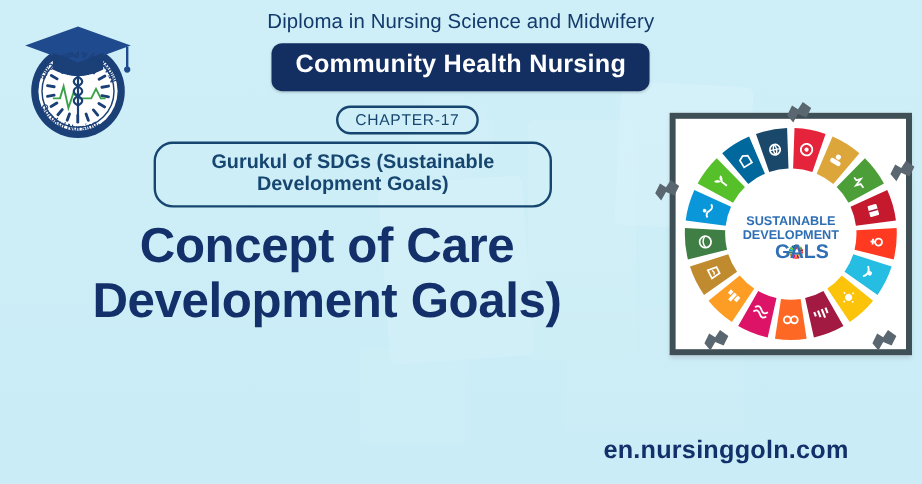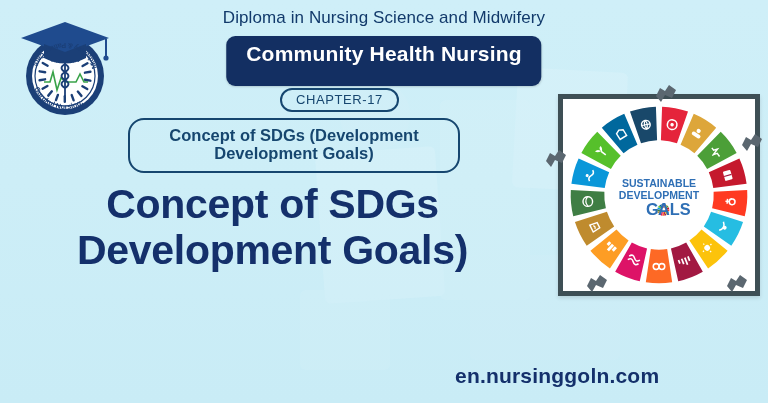--- a/index.html
+++ b/index.html
@@ -31,21 +31,21 @@
   .logo svg{width:100%;height:100%;display:block;}
 
   
   .diploma{
     position:absolute;left:0;top:8px;width:768px;text-align:center;
     font-size:17px;font-weight:400;color:#123a6b;letter-spacing:.1px;
   }
   .course-badge{
     position:absolute;left:50%;top:36px;transform:translateX(-50%);
     background:#132f62;color:#ffffff;border-radius:9px;
-    padding:6px 20px 20px 20px;font-size:21px;font-weight:bold;
+    padding:6px 20px 10px 20px;font-size:21px;font-weight:bold;
     letter-spacing:.2px;white-space:nowrap;
     box-shadow:0 1px 2px rgba(0,0,0,.15);
   }
   .chapter-pill{
     position:absolute;left:280px;top:88px;
     border:2px solid #16466f;border-radius:16px;color:#16466f;
     padding:2px 14px 3px 14px;font-size:13px;font-weight:normal;
     letter-spacing:.6px;white-space:nowrap;background:transparent;
   }
   .subtitle-box{
@@ -60,21 +60,21 @@
   .main-title{
     position:absolute;left:10px;top:182px;width:525px;
     text-align:center;color:#14306b;
     font-size:41px;font-weight:bold;line-height:1.12;
     letter-spacing:-.3px;
   }
   .main-title span{display:block;white-space:nowrap;}
 
   
   .website{
-    position:absolute;left:455px;top:364px;width:300px;
+    position:absolute;left:455px;top:364px;width:300px;text-align:center;
     color:#14306b;font-size:21px;font-weight:bold;letter-spacing:.2px;
   }
 
   
   .sdg-frame{
     position:absolute;left:558px;top:94px;width:192px;height:192px;
     background:#ffffff;border:5px solid #3e4f55;
     box-shadow:0 2px 4px rgba(0,0,0,.12);
     text-align:right;
   }
@@ -195,26 +195,26 @@
     </svg>
   </div>
 
   <div class="diploma">Diploma in Nursing Science and Midwifery</div>
 
   <div class="course-badge">Community Health Nursing</div>
 
   <div class="chapter-pill">CHAPTER-17</div>
 
   <div class="subtitle-box">
-    <span>Concept of SDGs (Development</span>
+    <span>Gurukul of SDGs (Sustainable</span>
     <span>Development Goals)</span>
   </div>
 
   <div class="main-title">
-    <span>Concept of SDGs</span>
+    <span>Concept of Care</span>
     <span>Development Goals)</span>
   </div>
 
   <div class="website">en.nursinggoln.com</div>
 
   <div class="sdg-frame">
     <svg viewBox="0 0 200 200" xmlns="http://www.w3.org/2000/svg">
       <g id="wheel">
           <path d="M101.98927131204256 43.03472285991154 L103.21075369663009 8.05604391424319 A92 92 0 0 1 130.22004923469225 13.104956273370945 L118.72329137366803 46.16285334328417 A57 57 0 0 0 101.98927131204256 43.03472285991154 Z" fill="#e5243b"></path>
           <path d="M122.43317188412894 47.600068709805285 L136.20792654982213 15.424672303545378 A92 92 0 0 1 159.5694670617959 29.88952578983927 L136.90716981002572 56.56198880457433 A57 57 0 0 0 122.43317188412894 47.600068709805285 Z" fill="#dda63a"></path>

